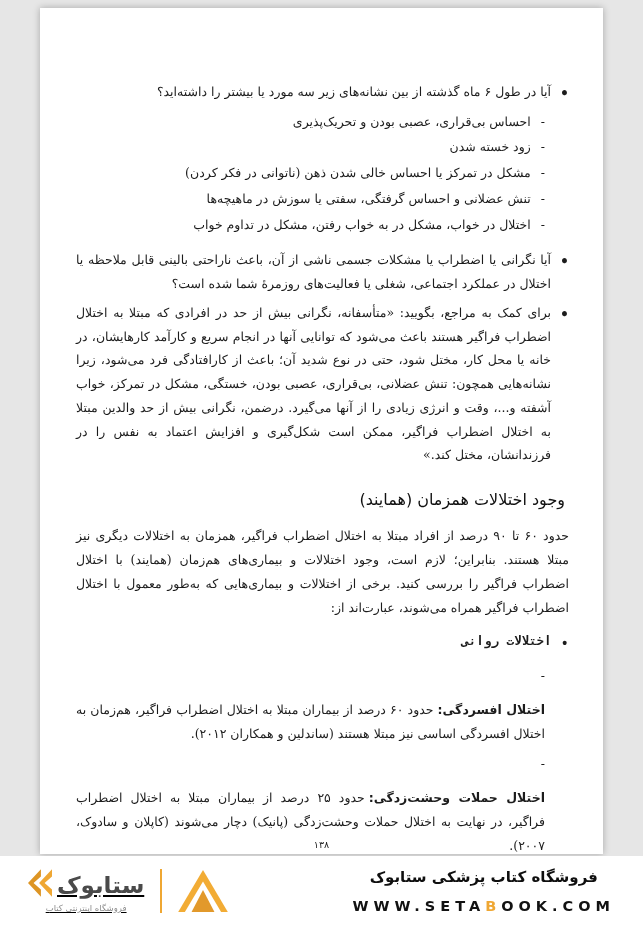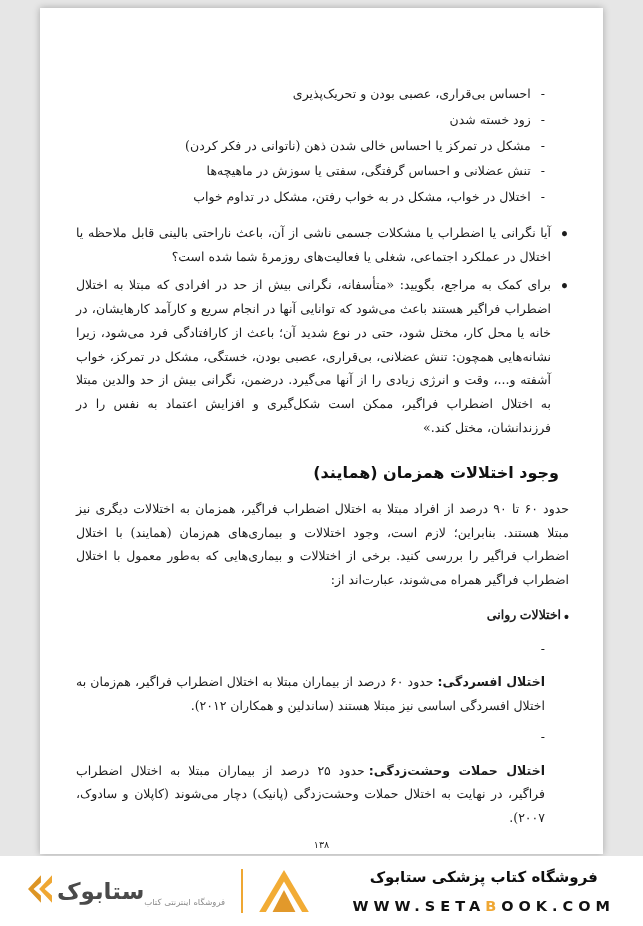--- a/index.html
+++ b/index.html
@@ -36,29 +36,29 @@
   .dash::before { content: "-"; }
   .btext { flex: 1 1 auto; }
 
   .sub-list { margin: 2px 24px 12px 0; }
   .sub-row { display: flex; gap: 10px; margin: 2px 0; }
 
   .tip-row { margin-top: 5px; }
 
   h2.section {
     font-family: "DejaVu Sans", sans-serif;
-    font-size: 16px; font-weight: 700;
+    font-size: 16px; font-weight: 400;
     color: #111;
-    margin: 18px 10px 9px 0;
+    margin: 18px 4px 9px 0;
     text-align: right;
   }
   p.intro { margin: 0 0 12px 0; }
 
-  .category-row { display: flex; gap: 3px; font-weight: 700; margin: 4px 0 6px 0;
-                  font-family: Liberation Sans, sans-serif; }
+  .category-row { display: flex; gap: 9px; font-weight: 700; margin: 4px 0 6px 0;
+                  font-family: Liberation Mono, monospace; }
 
   .disorder-list { margin: 0 24px 0 0; }
   .disorder-row { display: flex; gap: 10px; margin: 2px 0 7px 0; flex-direction: column; }
   .disorder-row .term {
     font-weight: 700;
     font-family: "DejaVu Sans", sans-serif;
     margin-left: 4px;
   }
 
   .page-number {
@@ -70,21 +70,21 @@
 
   
   .footer {
     position: absolute; left: 0; bottom: 0;
     width: 643px; height: 70px;
     background: #ffffff;
     display: flex; align-items: center; justify-content: space-between;
     padding: 0 28px;
   }
   .footer-left { display: flex; align-items: center; gap: 16px; }
-  .logo { display: flex; flex-direction: row; align-items: flex-end; cursor: pointer; }
+  .logo { display: flex; flex-direction: column; align-items: center; cursor: pointer; text-decoration: underline; }
   .logo-top { display: flex; align-items: center; gap: 5px; direction: ltr; }
   .logo-name {
     font-size: 23px; font-weight: 700; color: #4a4a4a;
     font-family: "DejaVu Sans", sans-serif;
   }
   .logo-caption { font-size: 8.5px; color: #8d8d8d; margin-top: 2px; direction: rtl; }
   .footer-divider { width: 2px; height: 44px; background: #efa733; }
   .emblem svg { display: block; }
 
   .footer-right { text-align: center; direction: rtl; }
@@ -98,20 +98,24 @@
     margin-top: 12px;
   }
   .url .accent { color: #efa733; }
 </style>
 </head>
 <body>
 
 <div class="page">
   <div class="content">
 
+    <div class="bullet-row">
+      <span class="marker dot"></span>
+      <div class="btext">آیا در طول ۶ ماه گذشته از بین نشانه‌های زیر سه مورد یا بیشتر را داشته‌اید؟</div>
+    </div>
 
     <div class="sub-list">
       <div class="sub-row">
         <span class="marker dash"></span>
         <div class="btext">احساس بی‌قراری، عصبی بودن و تحریک‌پذیری</div>
       </div>
       <div class="sub-row">
         <span class="marker dash"></span>
         <div class="btext">زود خسته شدن</div>
       </div>

